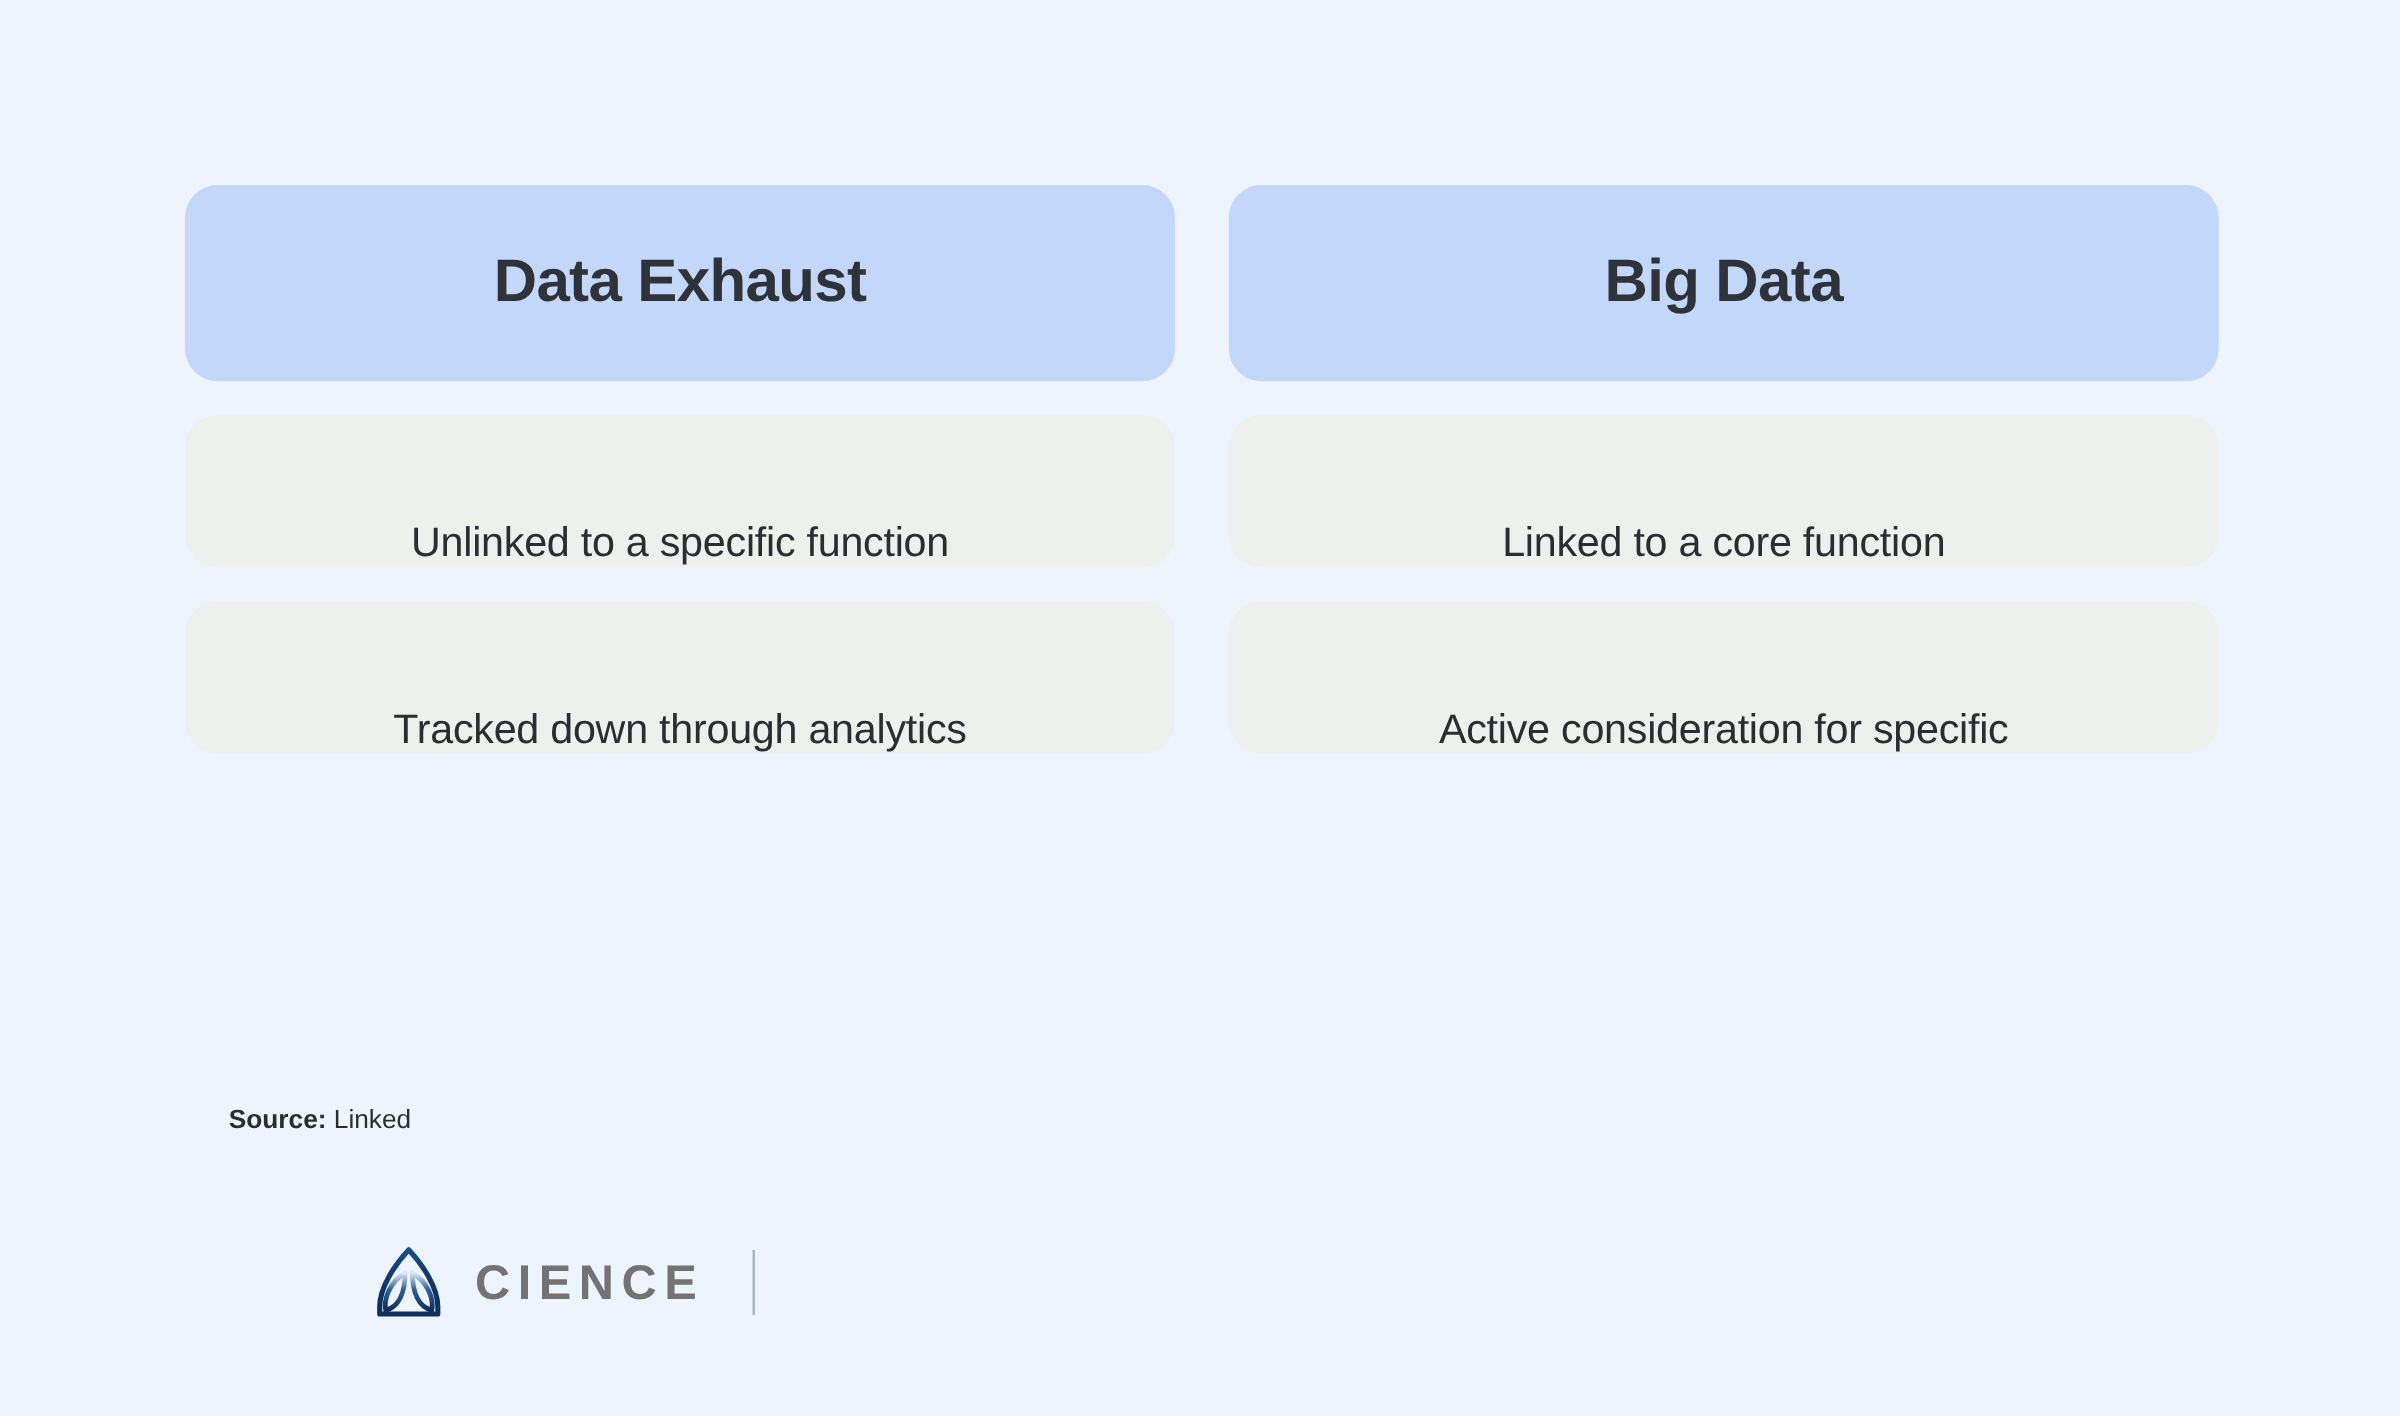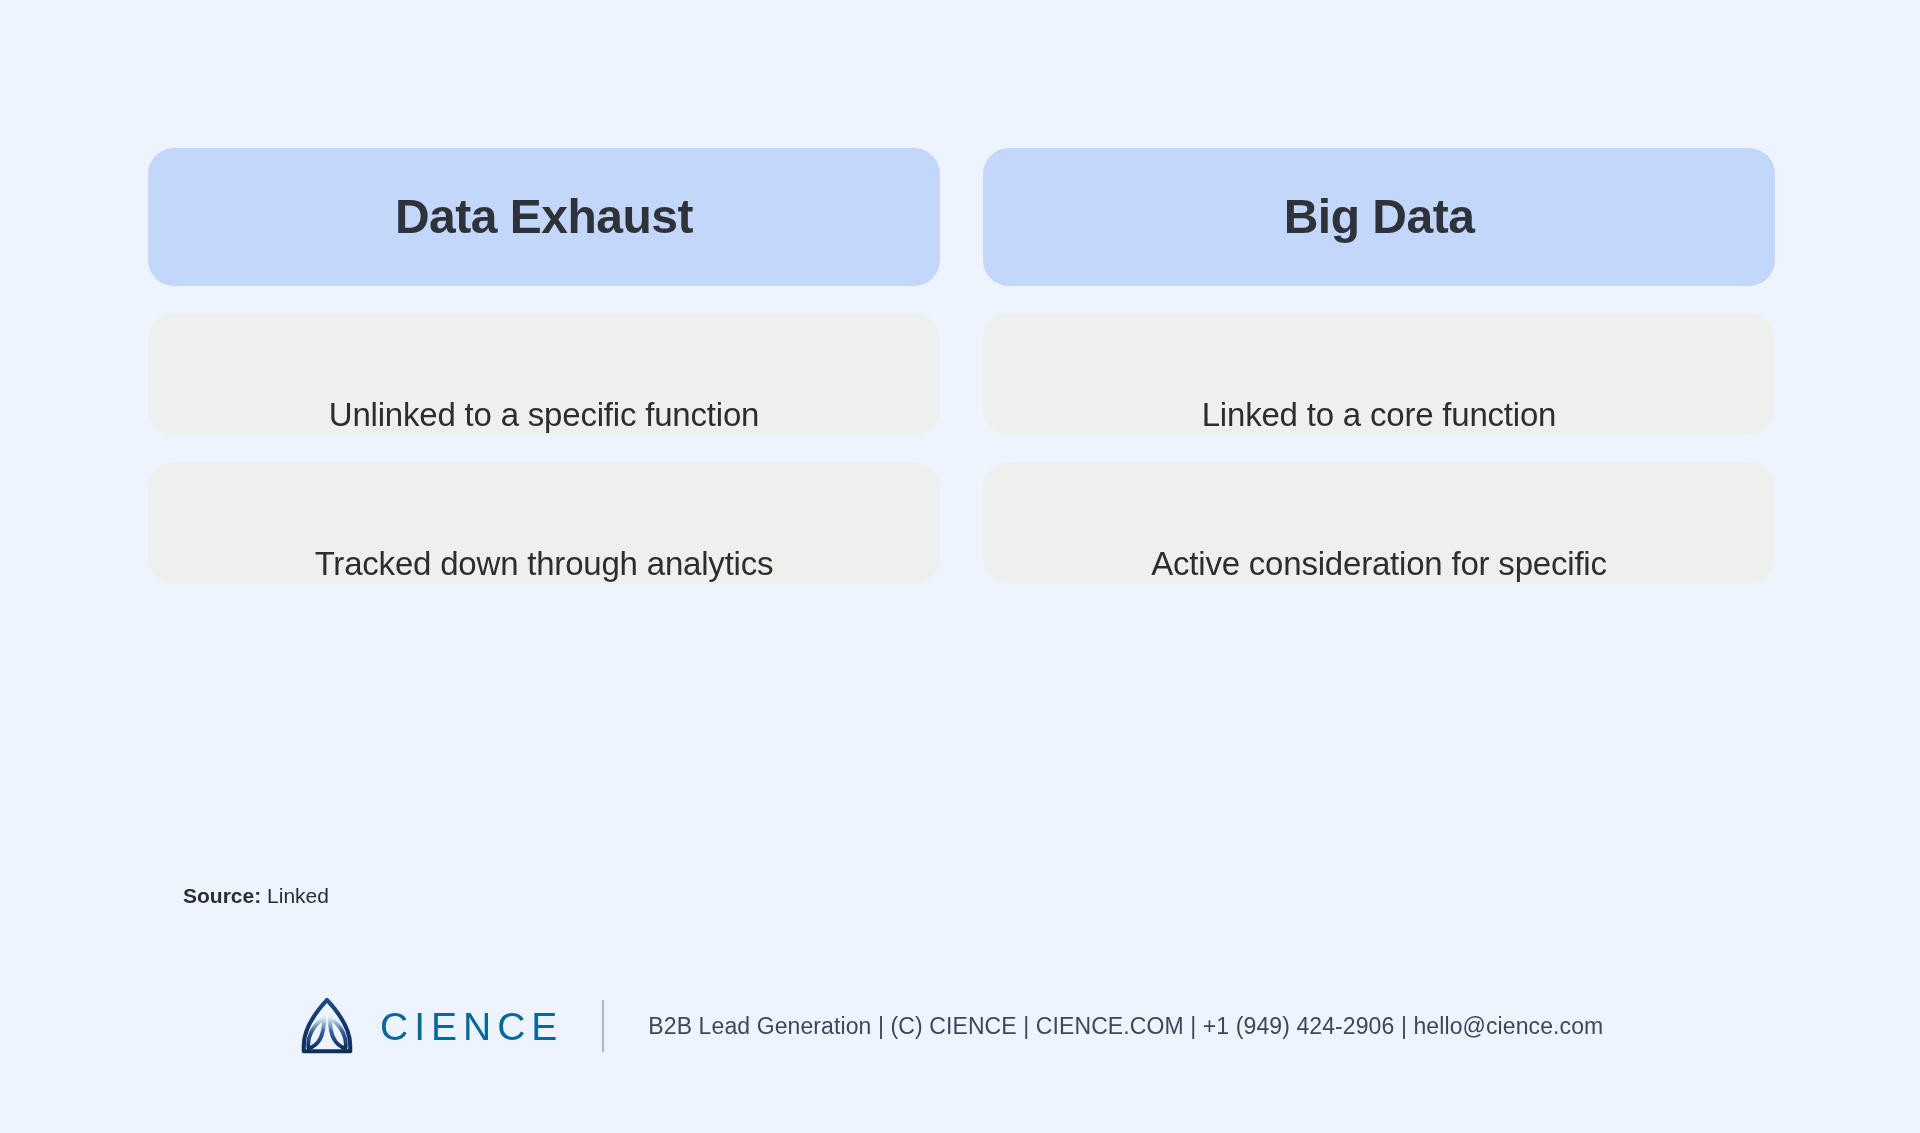--- a/index.html
+++ b/index.html
@@ -30,21 +30,21 @@
     left: 148px;
     top: 148px;
     width: 1627px;
     display: grid;
     grid-template-columns: 792px 792px;
     column-gap: 43px;
     row-gap: 27px;
   }
 
   .col-header {
-    height: 138px;
+    height: 157px;
     background: #c3d7fb;
     border-radius: 26px;
     display: flex;
     align-items: center;
     justify-content: center;
     text-align: center;
     padding: 0 24px;
   }
 
   .col-header-label {
@@ -107,23 +107,23 @@
   }
 
   .brand-mark {
     width: 62px;
     height: 62px;
     display: block;
   }
 
   .brand-wordmark {
     font-size: 39px;
-    font-weight: 400;
+    font-weight: 700;
     letter-spacing: 6px;
-    color: #0369a1;
+    color: #737373;
     line-height: 1;
   }
 
   .footer-divider {
     width: 2px;
     height: 52px;
     background: #a9b6c6;
     margin-left: 39px;
     margin-right: 44px;
   }
@@ -193,16 +193,15 @@
           <path d="M29 24 C29 40 24 52 13 55 C11 45 17 31 29 24 Z" fill="none" stroke="url(#g-leaf)" stroke-width="4" stroke-linejoin="round"></path>
 
           <path d="M35 24 C35 40 40 52 51 55 C53 45 47 31 35 24 Z" fill="none" stroke="url(#g-leaf)" stroke-width="4" stroke-linejoin="round"></path>
         </svg>
       </span>
       <span class="brand-wordmark">CIENCE</span>
     </div>
 
     <span class="footer-divider"></span>
 
-    <span class="footer-text">B2B Lead Generation | (C) CIENCE | CIENCE.COM | +1 (949) 424-2906 | hello@cience.com</span>
   </div>
 
 </div>
 
 </body></html>

